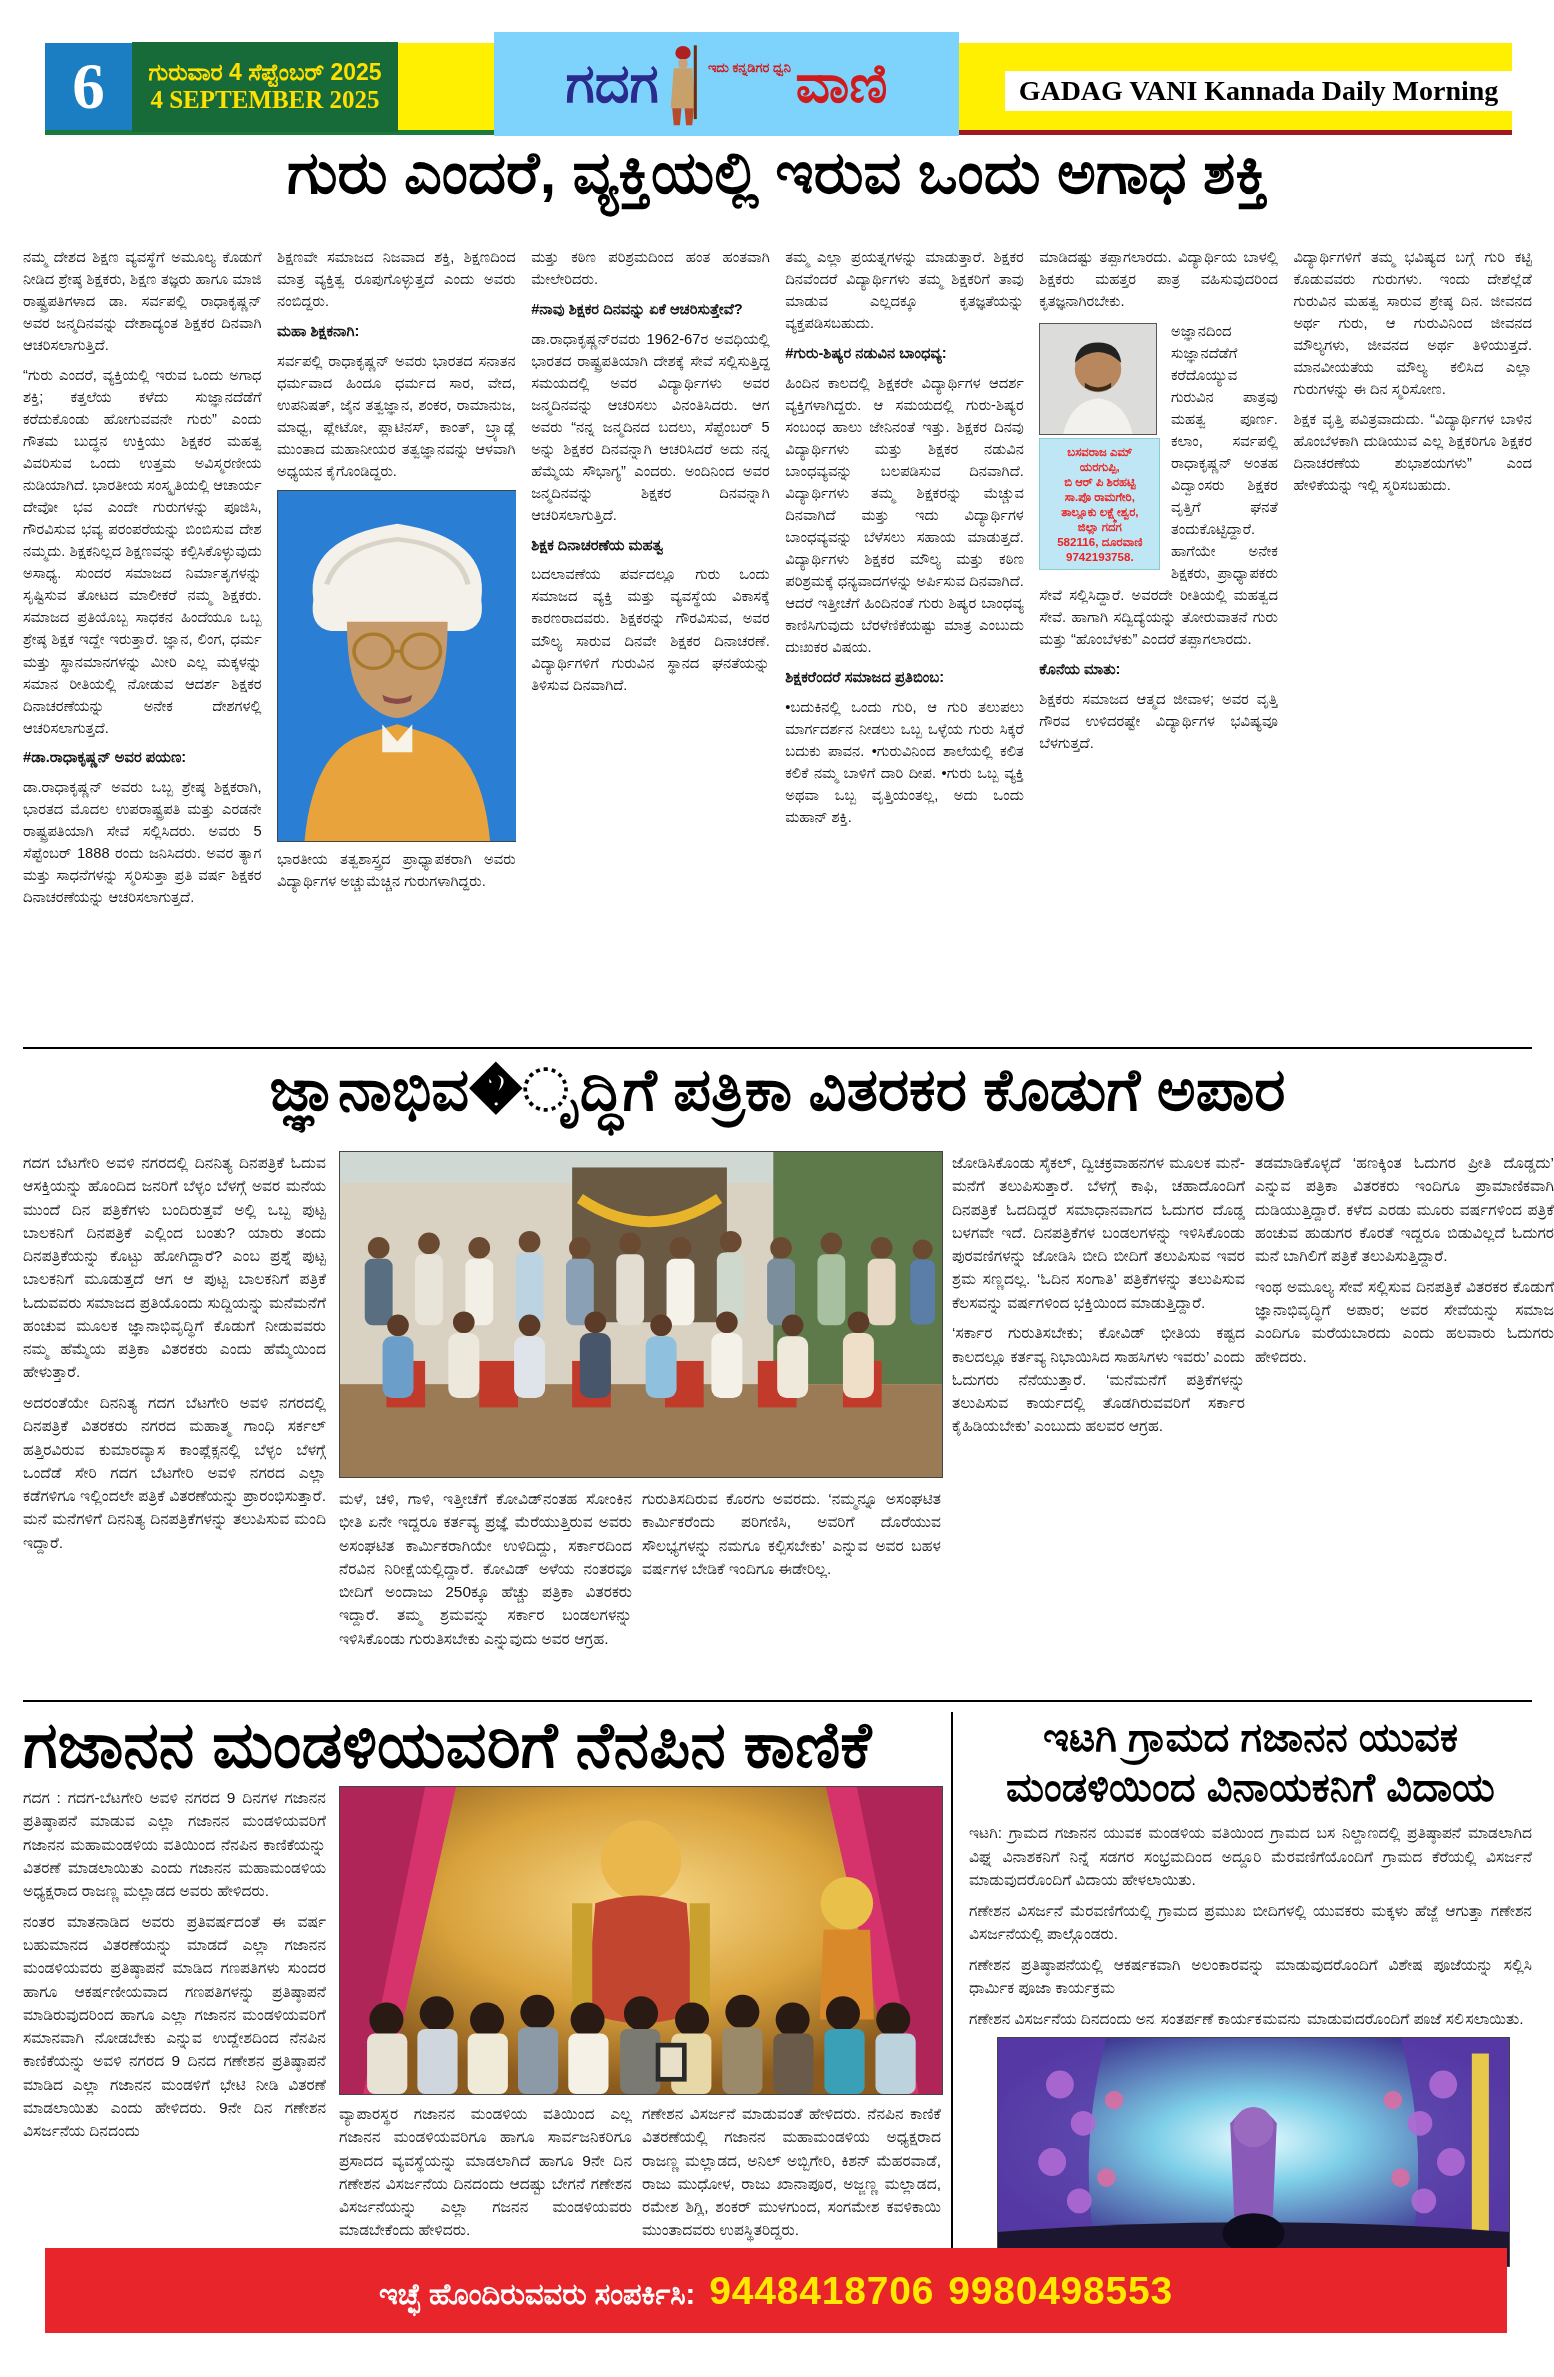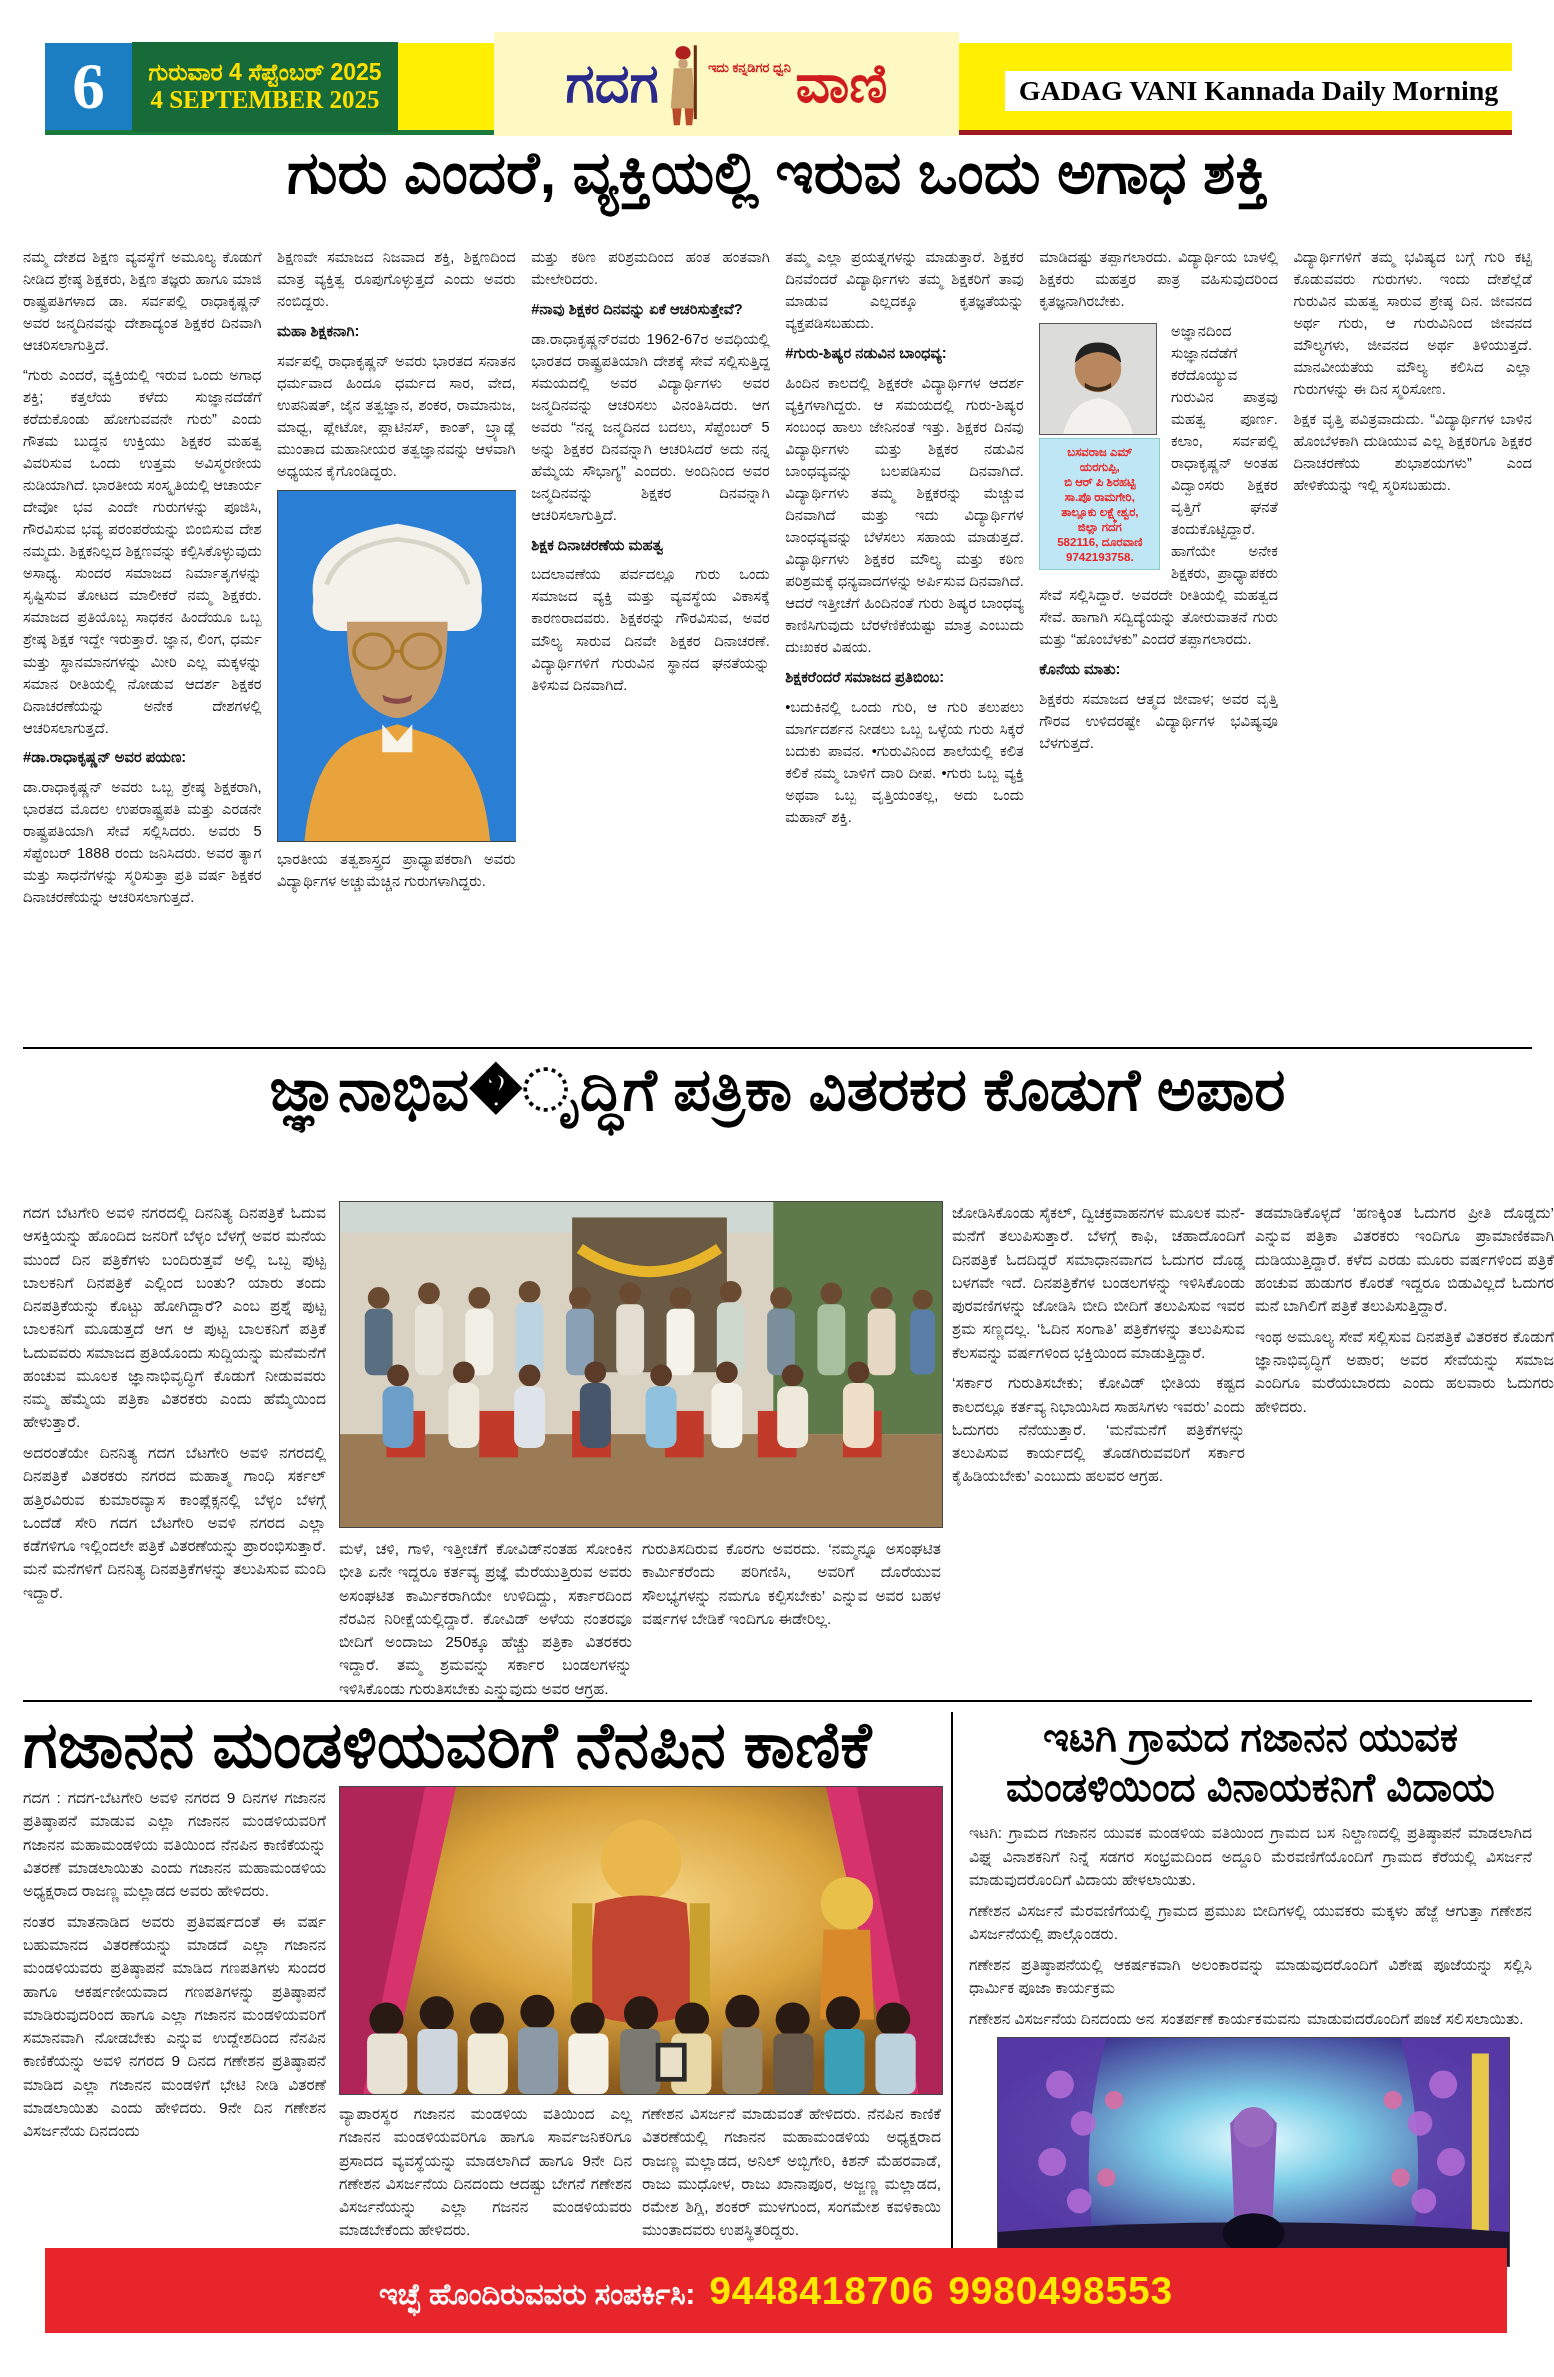--- a/index.html
+++ b/index.html
@@ -11,21 +11,21 @@
   .mast-underline-l{position:absolute;left:0;top:87px;width:55%;height:4.6px;background:#1a7a3c;}
   .mast-underline-r{position:absolute;right:0;top:87px;width:45%;height:4.6px;background:#a01820;}
   .pageno{position:absolute;left:0;top:0;width:87px;height:87px;background:#1b7ec2;color:#fff;
           display:flex;align-items:center;justify-content:center;
           font-family:"Liberation Serif","DejaVu Serif",serif;font-size:65px;font-weight:bold;}
   .datebox{position:absolute;left:87px;top:-1.5px;width:266px;height:90px;background:#176b38;
            display:flex;flex-direction:column;align-items:center;justify-content:center;gap:0;}
   .datebox .kn{color:#ffe000;font-size:23px;font-weight:bold;}
   .datebox .en{color:#ffe000;font-size:25px;font-weight:bold;
                font-family:"Liberation Serif","DejaVu Serif",serif;}
-  .logo-patch{position:absolute;left:449px;top:-11px;width:465px;height:104px;background:#fef9c3;
+  .logo-patch{position:absolute;left:449px;top:-11px;width:465px;height:104px;background:#7dd3fc;
               display:flex;align-items:center;justify-content:center;gap:4.6px;}
   .logo-kn1{color:#2a2a8c;font-size:54px;font-weight:bold;}
   .logo-kn2{color:#cf1b1b;font-size:54px;font-weight:bold;}
   .logo-tag{color:#cf1b1b;font-size:13px;font-weight:bold;align-self:flex-start;margin-top:28px;}
   .edition{position:absolute;left:960px;top:28px;width:507px;height:40px;background:#fff;
            display:flex;align-items:center;justify-content:center;}
   .edition span{font-family:"Liberation Serif","DejaVu Serif",serif;font-weight:bold;font-size:28px;color:#000;}
   
   .hl1{position:absolute;top:141px;left:31px;right:31px;text-align:center;
        font-size:59px;font-weight:bold;color:#000;line-height:1.1;}
@@ -39,21 +39,21 @@
   .col p{margin:0 0 7.7px 0;}
   .sub{font-weight:bold;}
   .photo-frame{border:0.8px solid #444;display:block;}
   .photo-main{width:100%;height:350px;margin:3.1px 0 6.2px 0;}
   .floatbox{float:left;width:124px;margin:3.1px 7.7px 4.6px 0;}
   .pportrait{width:116px;height:110px;border:0.8px solid #555;display:block;}
   .contactbox{width:116px;background:#bfe6f5;border:0.8px solid #8cc;margin-top:3.1px;
               padding:4.6px 1.5px;text-align:center;color:#e22;font-weight:bold;font-size:11.6px;line-height:1.3;}
   .rule{position:absolute;left:23px;right:23px;height:2.3px;background:#000;}
   
-  .a2{position:absolute;top:1201px;left:23px;right:23px;height:538px;}
+  .a2{position:absolute;top:1151px;left:23px;right:23px;height:538px;}
   .a2 .txt{font-size:15.5px;line-height:1.5;text-align:justify;overflow:hidden;}
   .a2 .txt p{margin:0 0 7.7px 0;}
   
   .a3{position:absolute;top:1712px;left:23px;width:917px;height:556px;}
   .a4{position:absolute;top:1712px;left:969px;right:23px;height:556px;}
   .smalltxt{font-size:15.5px;line-height:1.5;text-align:justify;overflow:hidden;}
   .smalltxt p{margin:0 0 7.7px 0;}
   .vrule{position:absolute;left:951px;top:1712px;width:1.5px;height:556px;background:#000;}
   
   .banner{position:absolute;top:2248px;left:45px;right:48px;height:85px;background:#e8252a;

